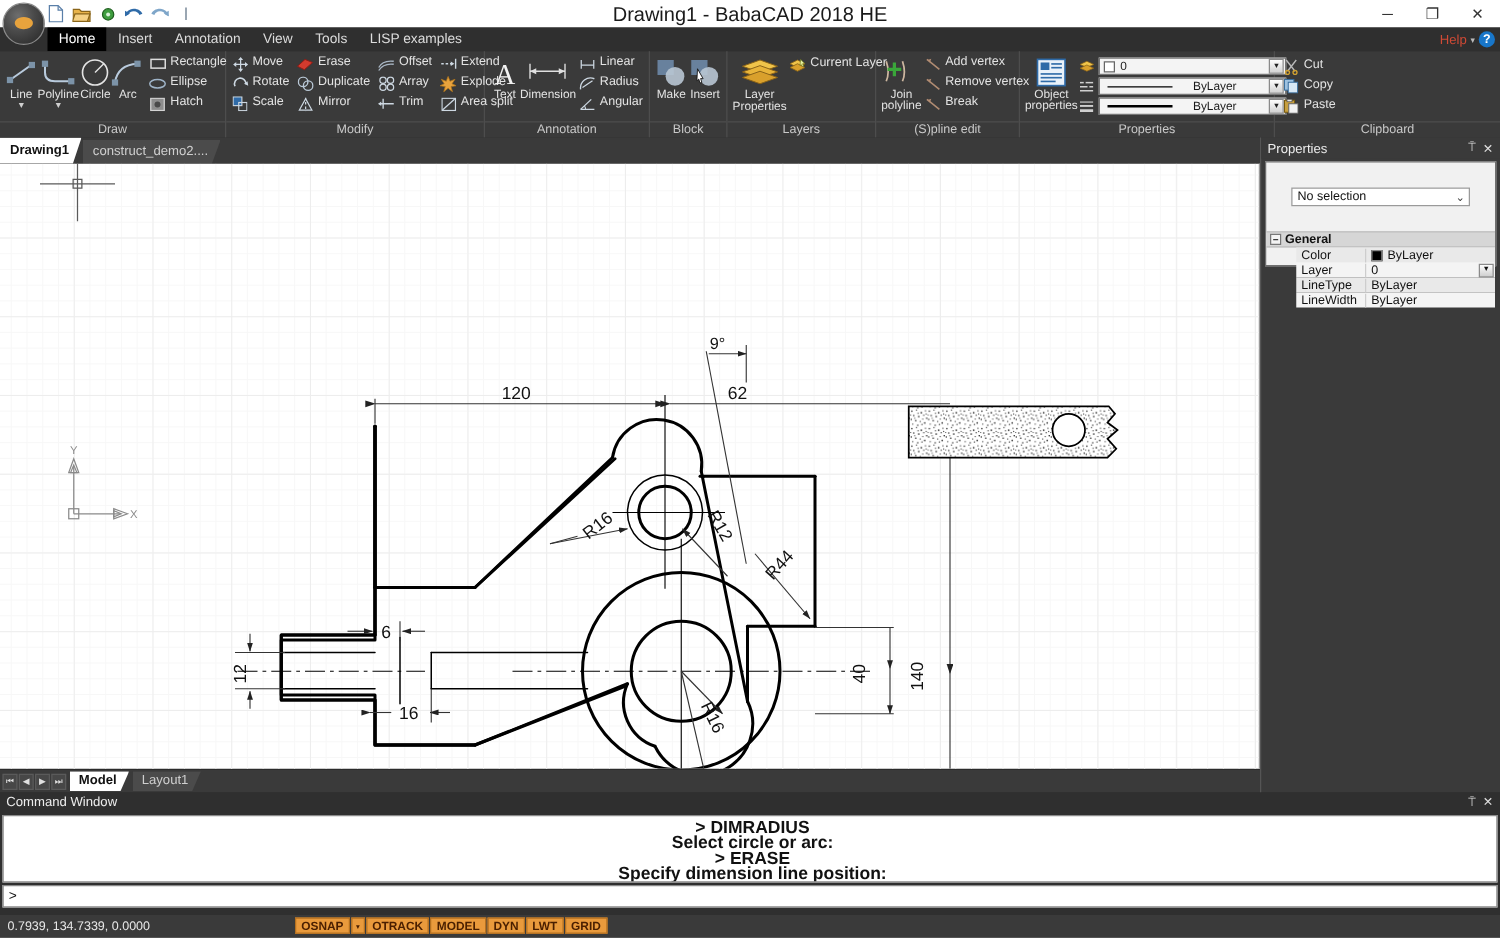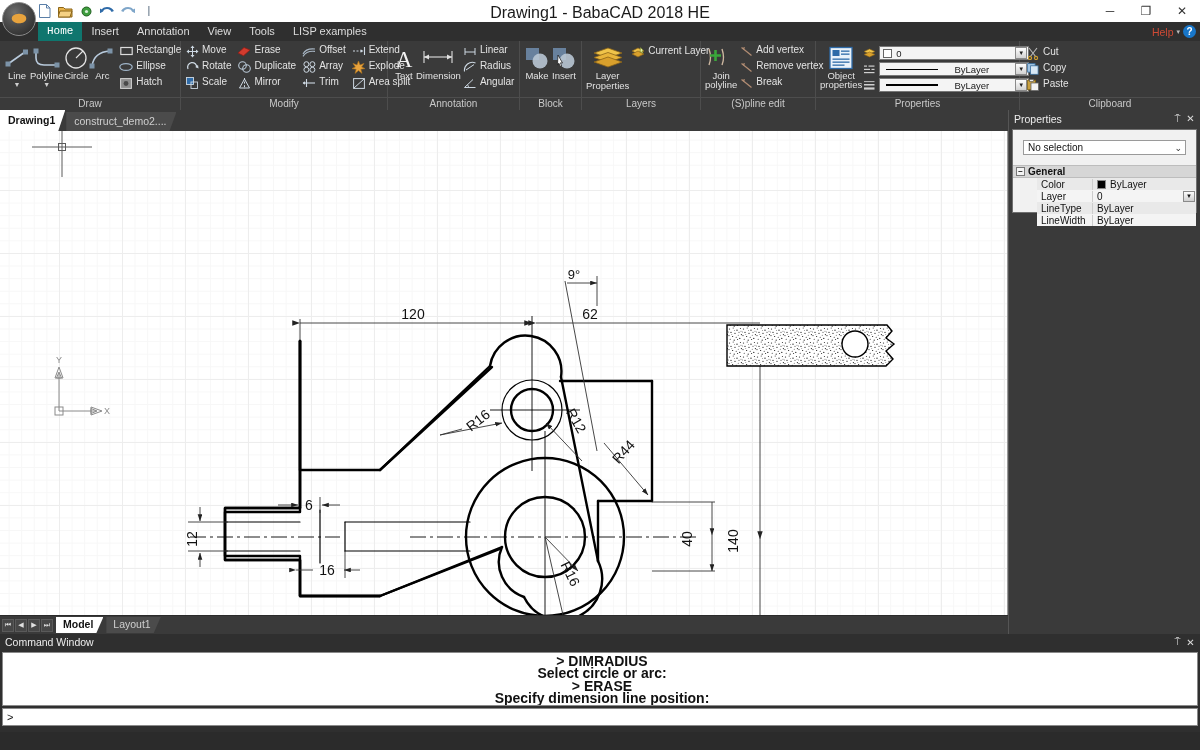--- a/index.html
+++ b/index.html
@@ -47,21 +47,21 @@
   
   .menubar {
     position: absolute; left: 0; top: 22px; width: 1200px; height: 19px;
     background: #2f2f2f;
     display: flex; align-items: flex-end; padding-left: 38px;
   }
   .mtab {
     height: 19px; line-height: 19px; padding: 0 9px;
     color: #dcdcdc; font-size: 11px;
   }
-  .mtab.active { background: #0f766e; color: #ffffff; font-family: Liberation Mono, monospace; }
+  .mtab.active { background: #000000; color: #ffffff; }
   .help-zone {
     position: absolute; right: 4px; top: 22px; height: 19px;
     display: flex; align-items: center; gap: 3px;
   }
   .help-lbl { color: #d04a35; font-size: 10.5px; }
   .help-caret { color: #bbb; font-size: 7px; }
   .help-icon {
     width: 13px; height: 13px; border-radius: 50%;
     background: #1876c9; color: #fff; font-size: 10px; font-weight: bold;
     display: flex; align-items: center; justify-content: center;
@@ -183,21 +183,21 @@
     background: #3a3a3a; border-left: 1px solid #555;
   }
   .pp-head {
     height: 17px; display: flex; align-items: center; padding: 0 3px 0 5px;
     color: #ededed; font-size: 10.5px; background: #3a3a3a;
   }
   .pp-head .sp { flex: 1; }
   .pp-ic { width: 13px; height: 13px; display: flex; align-items: center; justify-content: center; color: #ddd; font-size: 10px; }
   .pp-body { margin: 2px 3px 0 3px; background: #f1f1f1; border: 1px solid #6f6f6f; height: 84px; }
   .pp-sel {
-    height: 15px; margin: 10px; background: #ffffff; border: 1px solid #9a9a9a;
+    height: 15px; margin: 20px; background: #ffffff; border: 1px solid #9a9a9a;
     display: flex; align-items: center; padding: 0 3px 0 4px;
     font-size: 10px; color: #111;
   }
   .pp-sel .sp { flex: 1; }
   .pp-general {
     height: 13px; display: flex; align-items: center; gap: 3px;
     padding-left: 3px; background: #d6d6d6; font-size: 10px; font-weight: bold; color: #111;
     border-top: 1px solid #bdbdbd; border-bottom: 1px solid #bdbdbd;
   }
   .pp-exp { width: 9px; height: 9px; border: 1px solid #777; background: #f3f3f3; font-size: 8px; line-height: 7px; text-align: center; color:#222; }
@@ -1123,14 +1123,26 @@
       <div class="cmd-line">&gt; DIMRADIUS</div>
       <div class="cmd-line">Select circle or arc:</div>
       <div class="cmd-line">&gt; ERASE</div>
       <div class="cmd-line">Specify dimension line position:</div>
     </div>
     <div class="cmd-input">
       <span>&gt;</span>
     </div>
   </div>
 
+  <div class="statusbar">
+    <span class="coords">0.7939, 134.7339, 0.0000</span>
+    <div class="toggles">
+      <span class="tgl">OSNAP</span>
+      <span class="tgl-arrow">▾</span>
+      <span class="tgl">OTRACK</span>
+      <span class="tgl">MODEL</span>
+      <span class="tgl">DYN</span>
+      <span class="tgl">LWT</span>
+      <span class="tgl">GRID</span>
+    </div>
+  </div>
 
 </div>
 
 </body></html>

